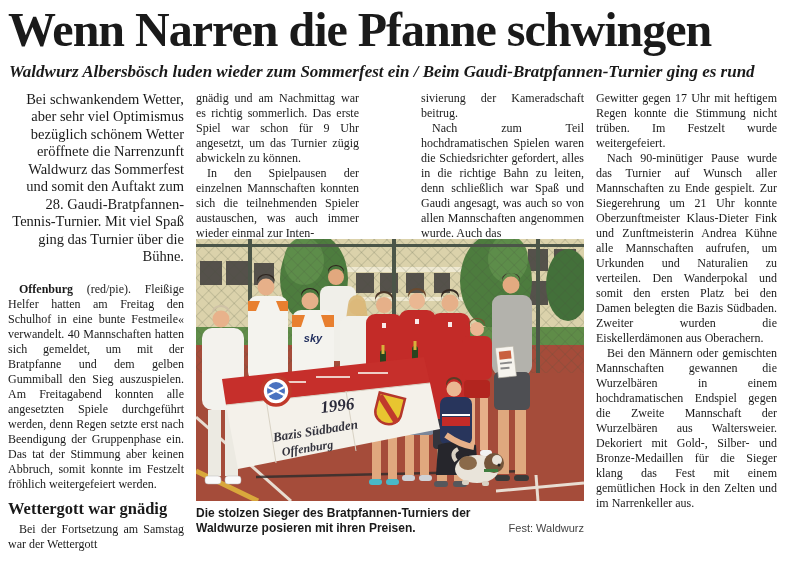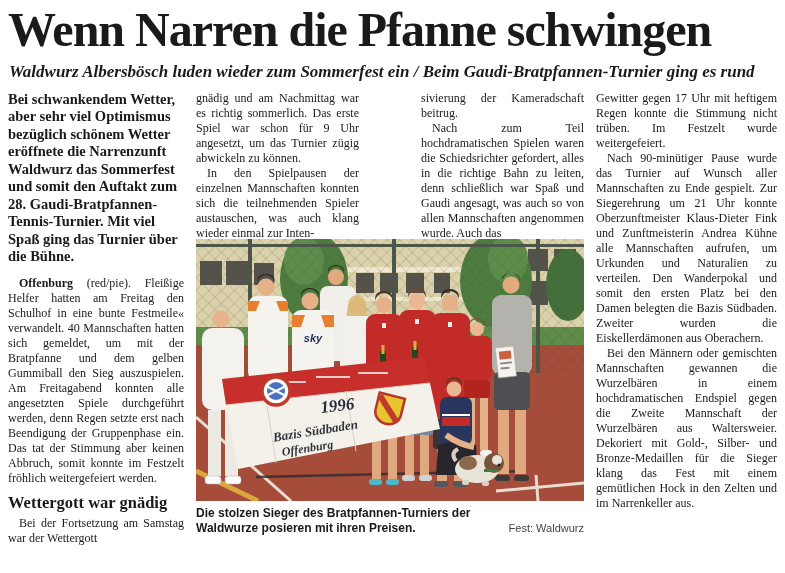--- a/index.html
+++ b/index.html
@@ -12,22 +12,22 @@
   .subheadline{font-size:17px;font-weight:700;font-style:italic;margin:7px 0 0 1px;
                white-space:nowrap;}
 
   .cols{display:flex;margin-top:9px;}
   .col1{width:176px;margin-right:12px;flex:none;}
   .mid{width:388px;margin-right:12px;flex:none;}
   .col4{width:181px;flex:none;}
 
   p{margin:0;font-size:12px;line-height:15px;text-align:justify;hyphens:auto;}
   p.indent{text-indent:11px;}
-  .lead{font-size:14.5px;line-height:17.5px;font-weight:700;text-align:left;
-        hyphens:auto;margin-bottom:10px;}
+  .lead{font-size:14.5px;line-height:17.5px;font-weight:400;text-align:right;
+        hyphens:auto;margin-bottom:16px;}
   .subhead{font-size:16.5px;font-weight:700;margin:8px 0 4px 0;line-height:1.1;}
   .dateline{font-weight:700;}
 
   .midtop{display:flex;height:148px;overflow:hidden;gap:48px;}
   .midtop .tcol{width:184px;}
   .midtop .tcol:first-child{margin-right:14px;}
 
   .photo-wrap{width:388px;height:262px;overflow:hidden;line-height:0;}
   .caption{position:relative;margin-top:5px;font-family:"Liberation Sans","DejaVu Sans",sans-serif;
            font-size:12px;font-weight:700;line-height:15px;width:388px;}
@@ -48,21 +48,21 @@
       <p class="lead">Bei schwankendem Wetter, aber sehr viel Optimismus bezüglich schönem Wetter eröffnete die Narrenzunft Waldwurz das Sommerfest und somit den Auftakt zum 28. Gaudi-Bratpfannen-Tennis-Turnier. Mit viel Spaß ging das Turnier über die Bühne.</p>
       <p class="indent"><strong class="dateline">Offenburg</strong> <span>(red/pie).</span> <span>Fleißige Helfer hatten am Freitag den Schulhof in eine bunte Festmeile« verwandelt. 40 Mannschaften hatten sich gemeldet, um mit der Bratpfanne und dem gelben Gummiball den Sieg auszuspielen. Am Freitagabend konnten alle angesetzten Spiele durchgeführt werden, denn Regen setzte erst nach Beendigung der Gruppenphase ein. Das tat der Stimmung aber keinen Abbruch, somit konnte im Festzelt fröhlich weitergefeiert werden.</span></p>
       <h3 class="subhead">Wettergott war gnädig</h3>
       <p class="indent">Bei der Fortsetzung am Samstag war der Wettergott</p>
     </div>
 
     <div class="mid">
       <div class="midtop">
         <div class="tcol">
           <p>gnädig und am Nachmittag war es richtig sommerlich. Das erste Spiel war schon für 9 Uhr angesetzt, um das Turnier zügig abwickeln zu können.</p>
-          <p class="indent">In den Spielpausen der einzelnen Mannschaften konnten sich die teilnehmenden Spieler austauschen, was auch klang wieder einmal zur Inten-</p>
+          <p class="indent">In den Spielpausen der einzelnen Mannschaften konnten sich die teilnehmenden Spieler austauschen, was auch immer wieder einmal zur Inten-</p>
         </div>
         <div class="tcol">
           <p>sivierung der Kameradschaft beitrug.</p>
           <p class="indent">Nach zum Teil hochdramatischen Spielen waren die Schiedsrichter gefordert, alles in die richtige Bahn zu leiten, denn schließlich war Spaß und Gaudi angesagt, was auch so von allen Mannschaften angenommen wurde. Auch das</p>
         </div>
       </div>
 
       <div class="photo-wrap">
         <svg width="388" height="262" viewBox="0 0 388 262" xmlns="http://www.w3.org/2000/svg">
           <defs>

